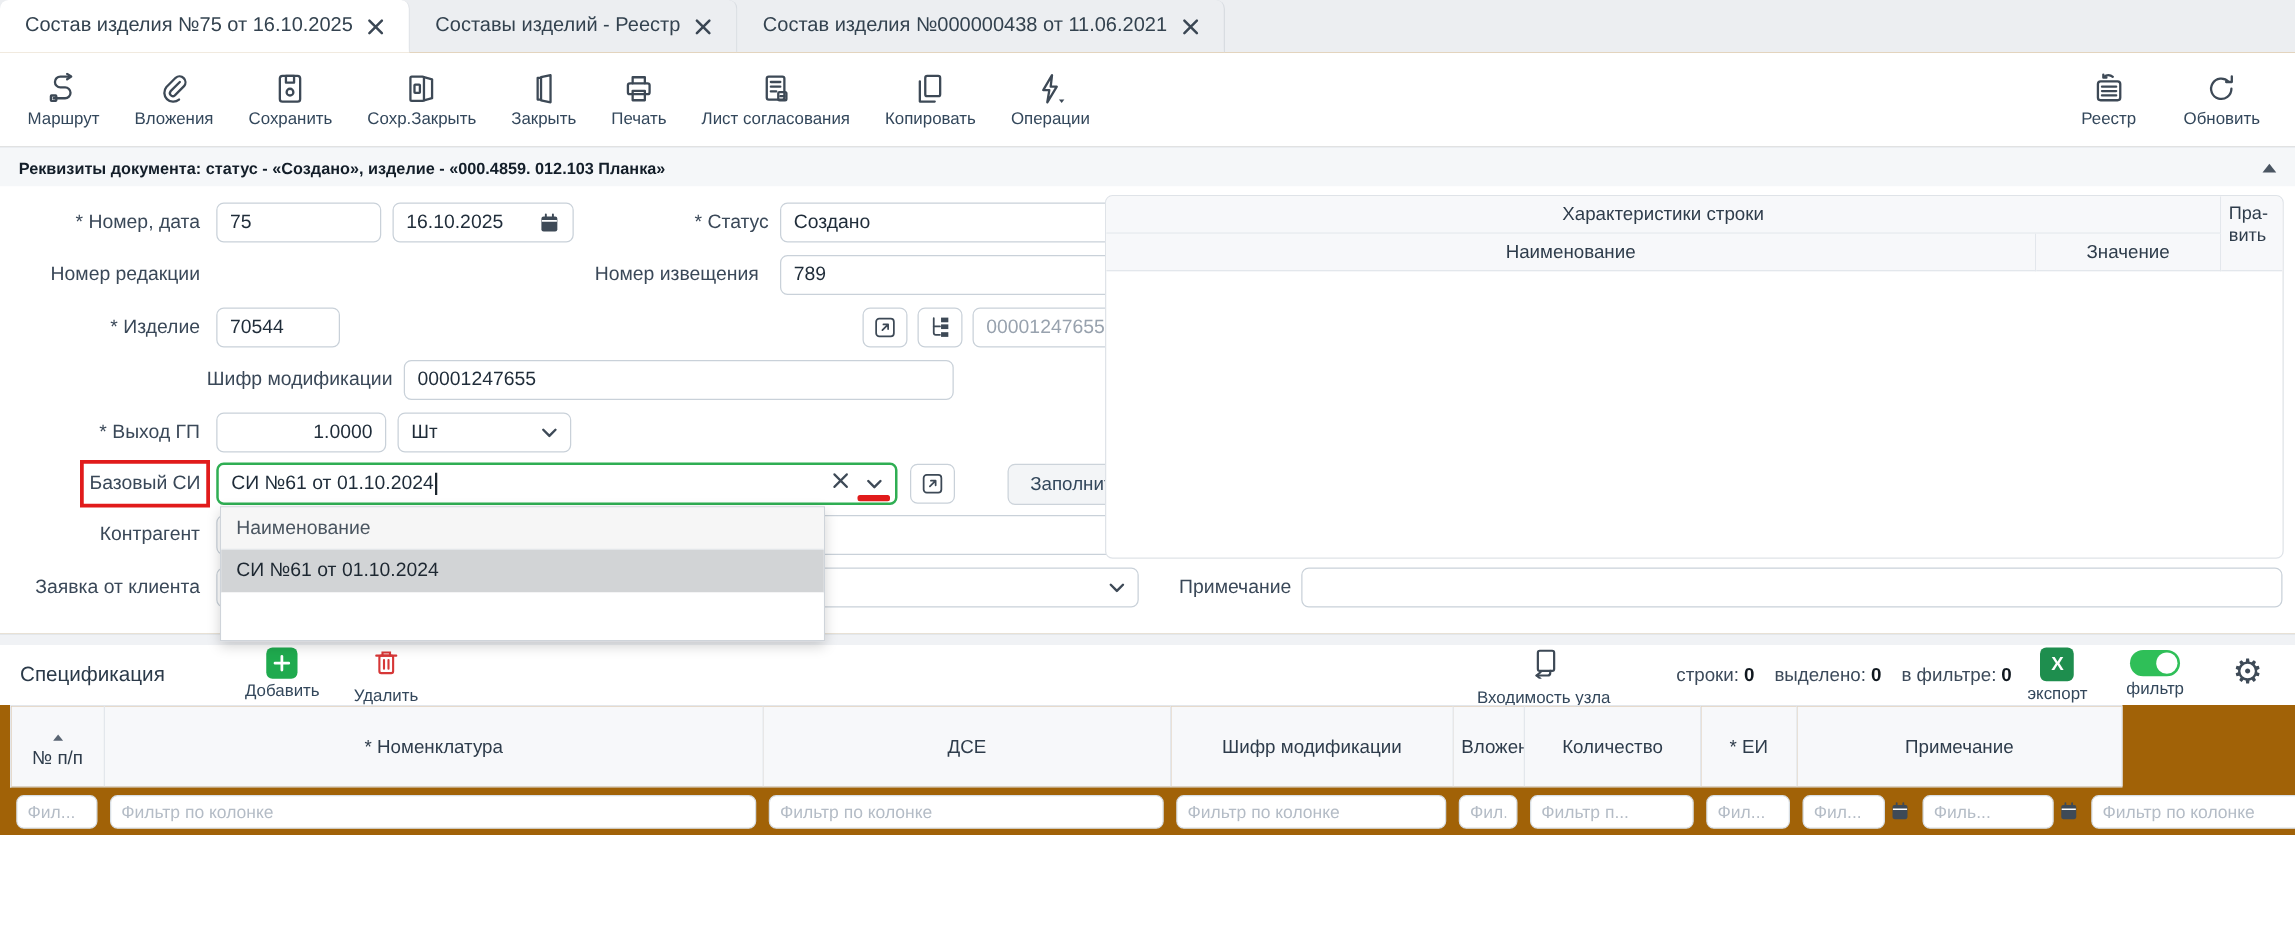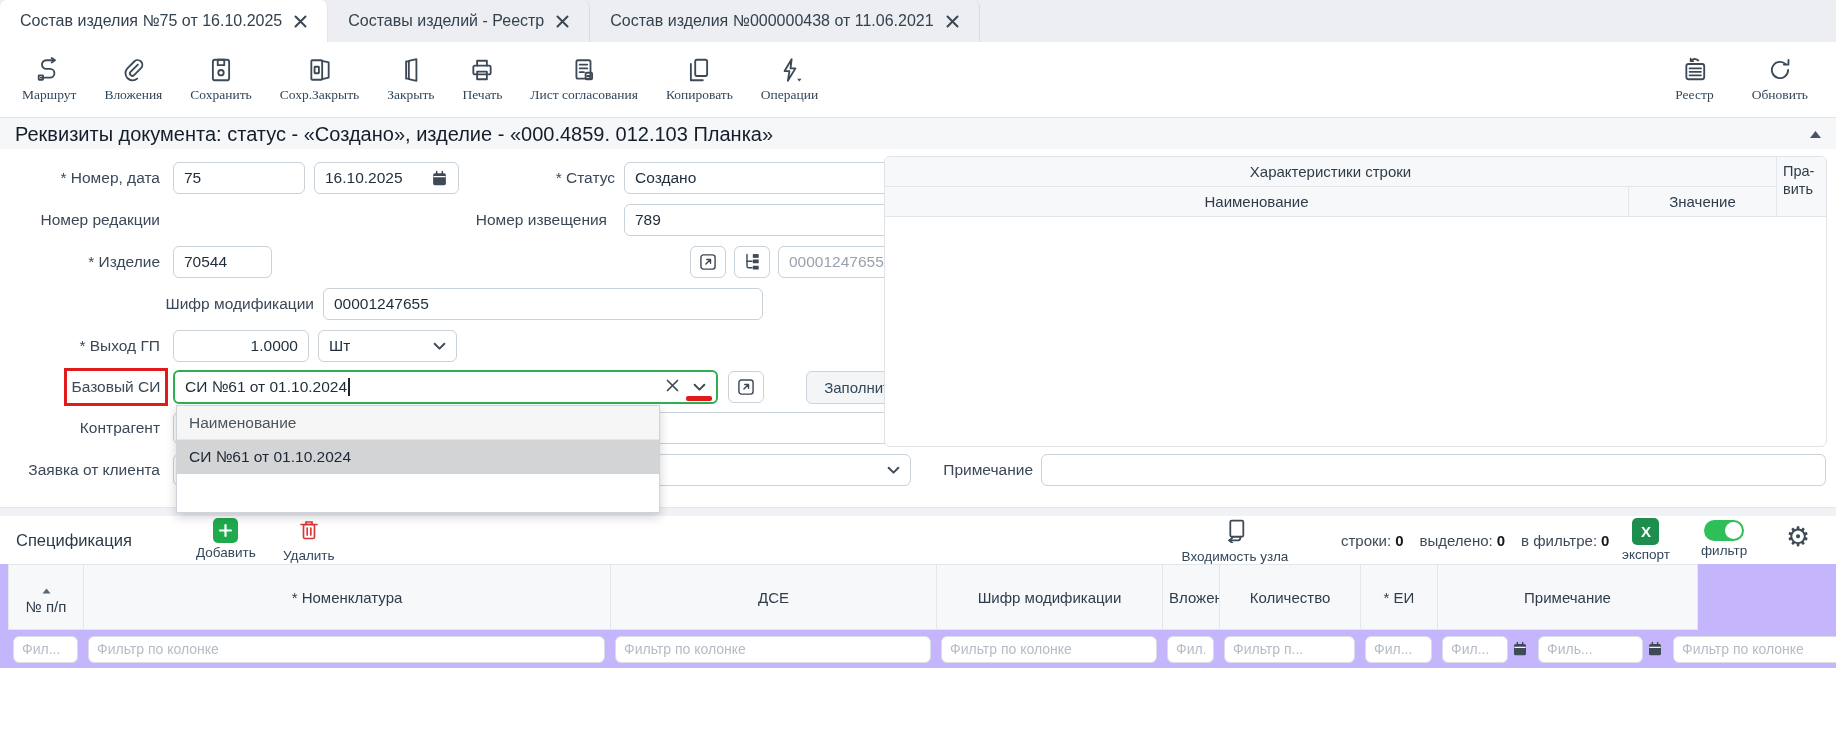--- a/index.html
+++ b/index.html
@@ -1,35 +1,35 @@
 <!DOCTYPE html>
 <html><head>
 <meta charset="utf-8">
 <style>
   html,body{margin:0;padding:0;background:#fff;}
-  #app{position:relative;width:1836px;height:724px;overflow:hidden;background:#c4b5fd;
+  #app{position:relative;width:1836px;height:724px;overflow:hidden;background:#a16207;
        font-family:"Liberation Sans","DejaVu Sans",sans-serif;color:#24313f;}
   
   .tabbar{position:absolute;top:0;left:0;right:0;height:42px;background:#eceef1;display:flex;align-items:stretch;}
   .tab{display:flex;align-items:center;gap:12px;padding:0 20px;font-size:16px;color:#33424f;
        border-right:1px solid #d8dce1;cursor:pointer;border-radius:7px 7px 0 0;white-space:nowrap;}
   .tab.active{background:#fff;border-right:1px solid #e2e5e9;}
   .tab .x{display:flex;align-items:center;}
   
-  .toolbar{position:absolute;top:42px;left:0;right:0;height:75px;background:#fff;display:flex;align-items:center;font-family:Liberation Serif, serif;}
+  .toolbar{position:absolute;top:42px;left:0;right:0;height:75px;background:#fff;display:flex;align-items:center;}
   .tgroup{display:flex;align-items:flex-start;gap:12px;padding-left:14px;}
   .tgroup.right{margin-left:auto;padding-right:20px;gap:22px;}
   .tbtn{display:flex;flex-direction:column;align-items:center;gap:3px;padding:4px 8px;border-radius:6px;cursor:pointer;}
   .tbtn .tlabel{font-size:13.5px;color:#33475b;white-space:nowrap;}
   .ticon{height:27px;display:flex;align-items:center;}
   svg.ico{stroke:#3d4956;fill:none;stroke-width:1.7;stroke-linecap:round;stroke-linejoin:round;}
   
   .reqbar{position:absolute;top:117px;left:0;right:0;height:32px;background:#f5f7f9;
           border-top:1px solid #e0e4e9;border-bottom:1px solid #e0e4e9;display:flex;align-items:center;}
-  .reqtitle{font-size:20px;font-weight:400;color:#131e29;padding-left:15px;}
+  .reqtitle{font-size:13px;font-weight:700;color:#131e29;padding-left:15px;}
   .reqcollapse{margin-left:auto;padding-right:14px;display:flex;align-items:center;cursor:pointer;}
   
   .content{position:absolute;top:149px;left:0;right:0;height:358px;background:#fff;}
   .divider{position:absolute;top:507px;left:0;right:0;height:9px;background:#f0f2f5;border-top:1px solid #e3e7eb;border-bottom:1px solid #e6eaee;}
   .lbl{position:absolute;height:32px;line-height:32px;text-align:right;font-size:15.5px;color:#3a4858;white-space:nowrap;}
   .inp{position:absolute;height:32px;box-sizing:border-box;border:1px solid #c9d1d9;border-radius:6px;
        background:#fff;font-size:15.5px;color:#1f2c39;padding:0 10px;display:flex;align-items:center;overflow:hidden;}
   input.inp{display:block;line-height:30px;font-family:inherit;}
   .cmb{justify-content:space-between;gap:6px;cursor:pointer;}
   .cmb .val{overflow:hidden;white-space:nowrap;}

